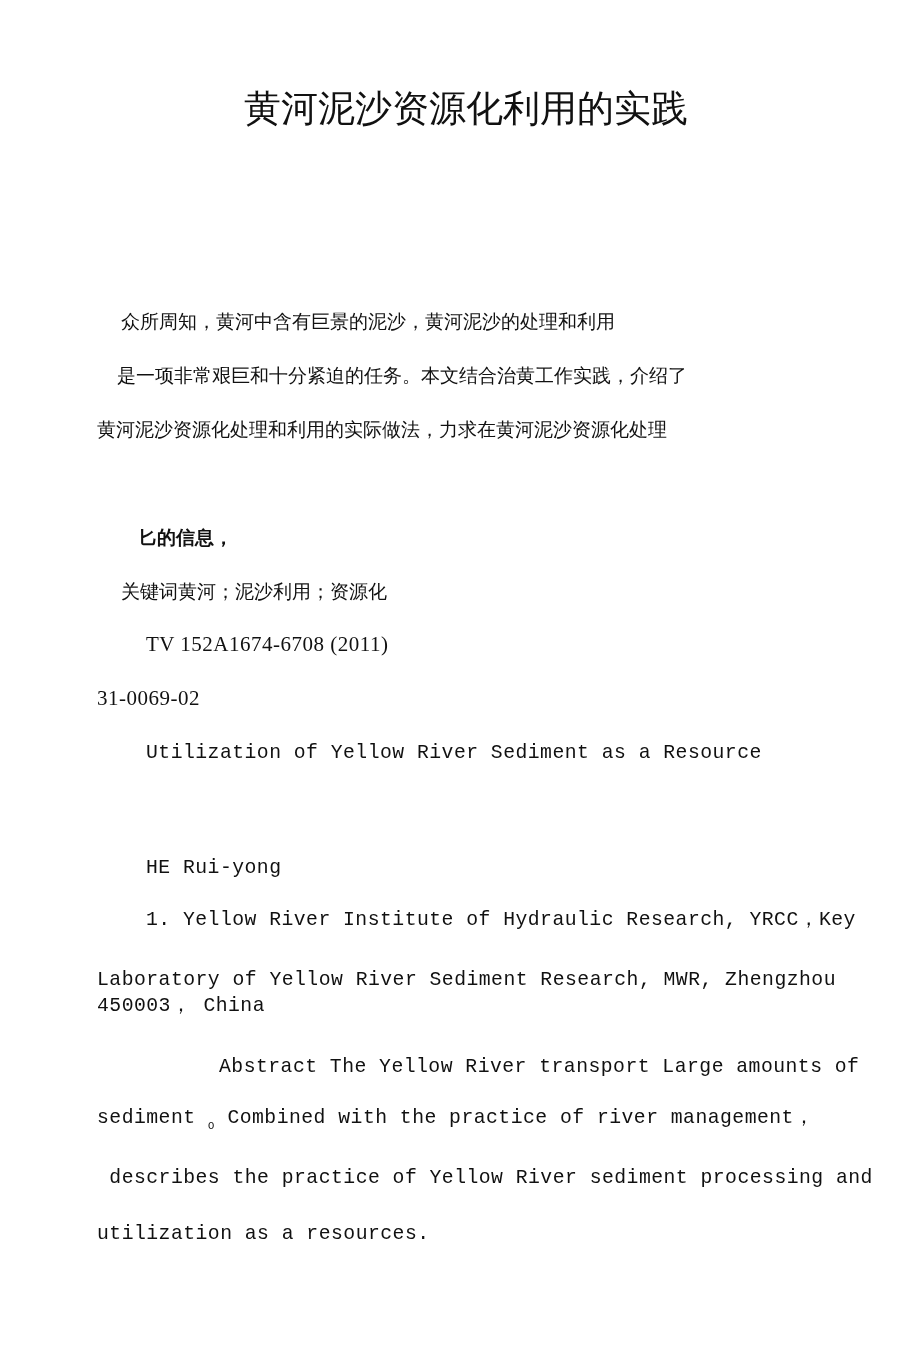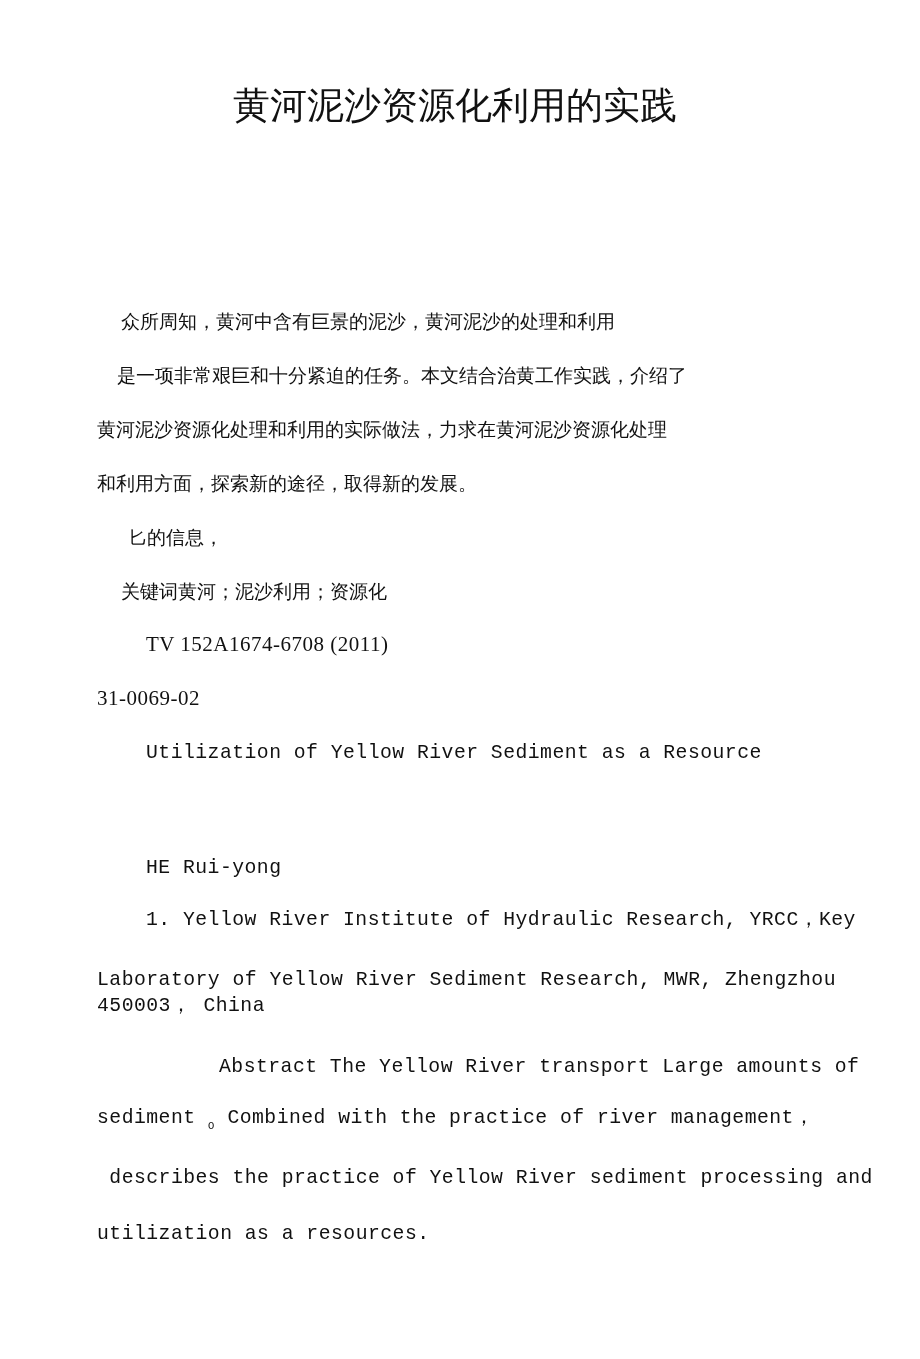--- a/index.html
+++ b/index.html
@@ -19,26 +19,26 @@
       position: relative;
       width: 920px;
       height: 1359px;
     }
     .line {
       position: absolute;
       white-space: pre;
       line-height: 1;
     }
     .title {
-      left: 1px;
+      left: 12px;
       width: 908px;
       top: 90px;
       text-align: center;
       font-size: 37px;
-      font-family: Liberation Mono, monospace;
+      font-family: Liberation Serif, serif;
       letter-spacing: 0px;
       color: #111;
     }
     .cn {
       font-size: 19px;
       font-family: "DejaVu Sans", sans-serif;
       letter-spacing: 0px;
     }
     .mono {
       font-family: "Liberation Mono", monospace;
@@ -60,23 +60,22 @@
 </head>
 <body>
 
 <div class="page">
 
   <div class="line title">黄河泥沙资源化利用的实践</div>
 
   <div class="line cn" style="left:121px; top:312px;">众所周知，黄河中含有巨景的泥沙，黄河泥沙的处理和利用</div>
   <div class="line cn" style="left:97px; top:366px;margin-left:20px;">是一项非常艰巨和十分紧迫的任务。本文结合治黄工作实践，介绍了</div>
   <div class="line cn" style="left:97px; top:420px;">黄河泥沙资源化处理和利用的实际做法，力求在黄河泥沙资源化处理</div>
-  <div class="line cn" style="left:97px; top:474px;">和利用方面，探索新的途径，取得新的发展。</div>
 
-  <div class="line cn" style="left:128px; top:528px;">匕的信息，</div>
+  <div class="line cn" style="left:138px; top:528px;font-weight:bold;">匕的信息，</div>
   <div class="line cn" style="left:121px; top:582px;">关键词黄河；泥沙利用；资源化</div>
 
   <div class="line serif" style="left:146px; top:634px;">TV 152A1674-6708 (2011)</div>
   <div class="line serif" style="left:97px; top:688px;">31-0069-02</div>
 
   <div class="line mono" style="left:146px; top:742px;">Utilization of Yellow River Sediment as a Resource</div>
 
   <div class="line mono" style="left:146px; top:857px;">HE Rui-yong</div>
 
   <div class="line mono" style="left:146px; top:909px;">1. Yellow River Institute of Hydraulic Research, YRCC，Key</div>

